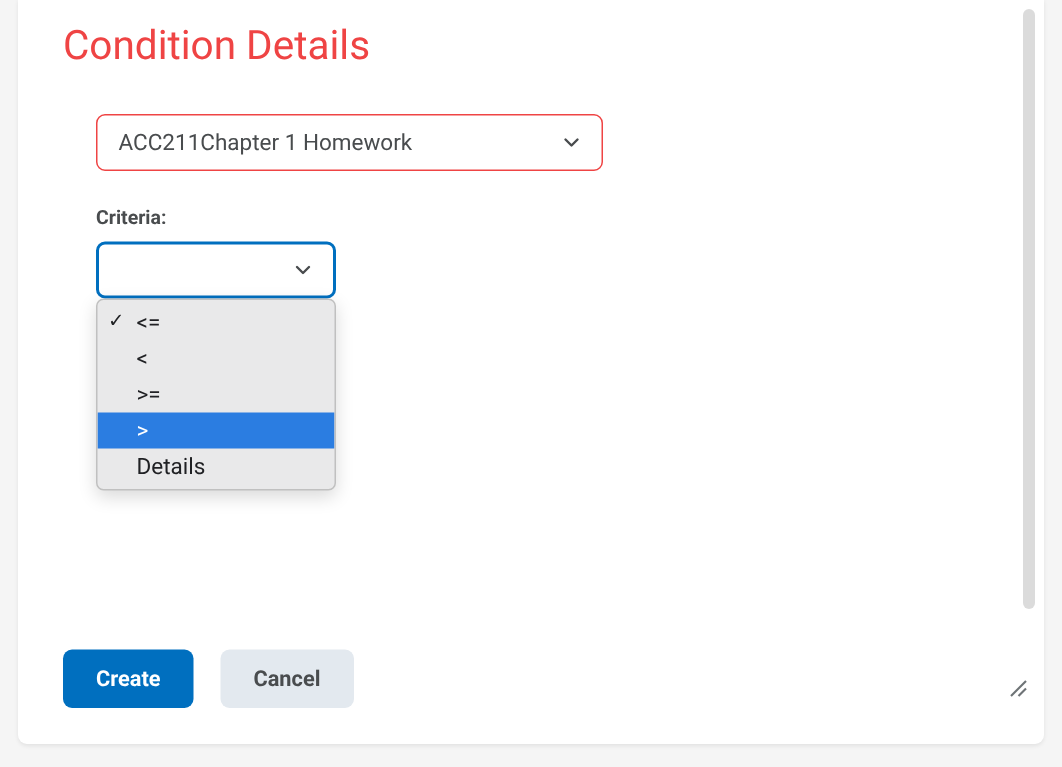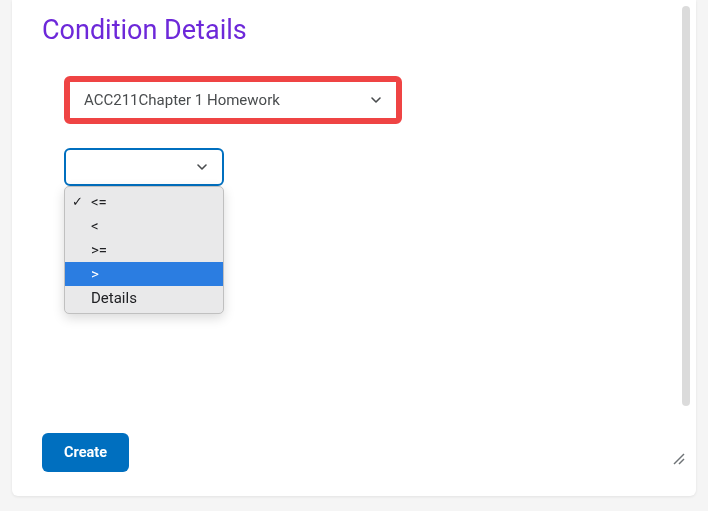--- a/index.html
+++ b/index.html
@@ -21,41 +21,41 @@
       width: 684px;
       height: 496px;
       margin: 0 auto;
       position: relative;
       box-shadow: 0 1px 3px rgba(0,0,0,0.08);
       padding: 10px 30px 30px 30px;
     }
     .page-title {
       font-size: 27px;
       font-weight: 400;
-      color: #6d28d9;
+      color: #ef4444;
       margin-bottom: 30px;
       margin-top: 4px;
     }
     .form-group {
       margin-bottom: 24px;
       margin-left: 22px;
     }
     .field-label {
       display: block;
       font-size: 13px;
       font-weight: 700;
       color: #494c4e;
       margin-bottom: 8px;
     }
     .select-wrapper {
       position: relative;
       display: inline-block;
     }
     .select-control {
-      border: 6px solid #ef4444;
+      border: 1px solid #ef4444;
       border-radius: 6px;
       background: #ffffff;
       padding: 9px 40px 9px 14px;
       font-size: 15px;
       color: #494c4e;
       cursor: pointer;
       min-width: 338px;
       text-align: left;
       position: relative;
     }
@@ -164,20 +164,21 @@
         <span class="chevron-down">
           <svg width="12" height="12" viewBox="0 0 12 12">
               <path d="M2 4 L6 8 L10 4" stroke="#494c4e" stroke-width="1.6" fill="none" stroke-linecap="round" stroke-linejoin="round"></path>
             </svg>
         </span>
       </div>
     </div>
   </div>
 
   <div class="form-group">
+    <label class="field-label">Criteria:</label>
     <div class="select-wrapper">
       <div class="select-control focused">
         <span>&nbsp;</span>
         <span class="chevron-down">
           <svg width="12" height="12" viewBox="0 0 12 12">
               <path d="M2 4 L6 8 L10 4" stroke="#494c4e" stroke-width="1.6" fill="none" stroke-linecap="round" stroke-linejoin="round"></path>
             </svg>
         </span>
       </div>
       <div class="dropdown-menu" id="criteria-dropdown">
@@ -185,20 +186,21 @@
           <div class="dropdown-option"><span>&lt;</span></div>
           <div class="dropdown-option"><span>&gt;=</span></div>
           <div class="dropdown-option highlighted"><span>&gt;</span></div>
           <div class="dropdown-option"><span>Details</span></div>
         </div>
     </div>
   </div>
 
   <div class="button-row">
     <button class="btn btn-primary">Create</button>
+    <button class="btn btn-secondary">Cancel</button>
   </div>
 
   <div class="scrollbar-track"></div>
 
   <div class="resize-handle">
     <svg width="16" height="16" viewBox="0 0 16 16">
       <line x1="4" y1="14" x2="14" y2="4" stroke="#6e7376" stroke-width="1.4"></line>
       <line x1="9" y1="14" x2="14" y2="9" stroke="#6e7376" stroke-width="1.4"></line>
     </svg>
   </div>

